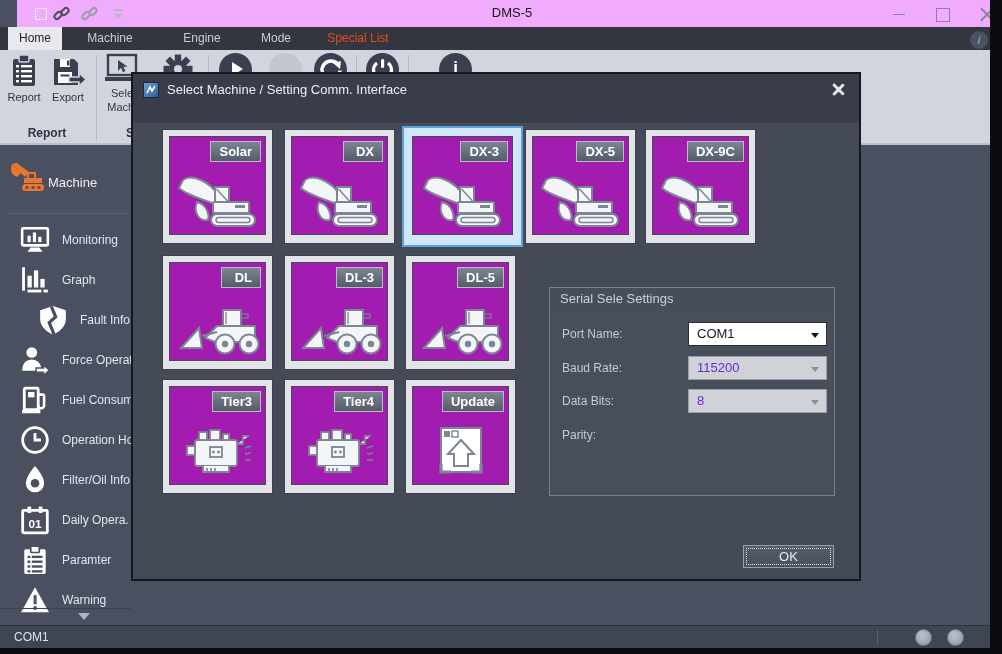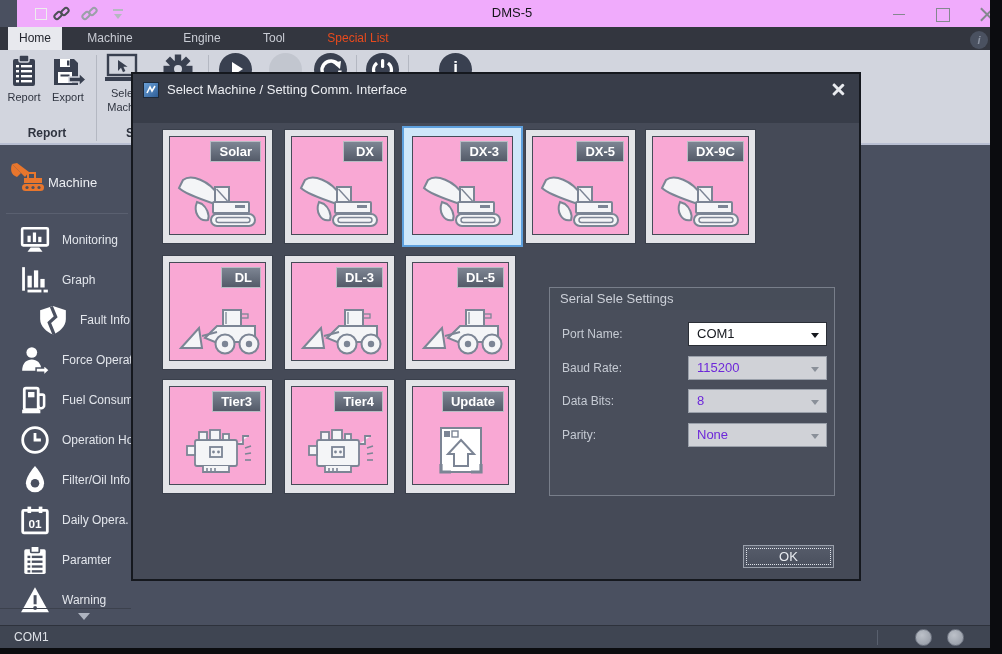--- a/index.html
+++ b/index.html
@@ -84,21 +84,21 @@
   .dialog { position:absolute; left:131px; top:72px; width:730px; height:509px; background:#454a57; border:2px solid #15181e; z-index:20; }
   .dialog-titlebar { position:absolute; left:0; top:0; width:100%; height:49px; background:#383d49; }
   .dialog-title-icon { position:absolute; left:10px; top:8px; width:16px; height:16px; background:linear-gradient(135deg,#6aa0d8,#2f5e96); border:1px solid #1e2a3a; }
   .dialog-title { position:absolute; left:34px; top:8px; font-size:13px; color:#eceef2; }
   .dialog-close { position:absolute; right:14px; top:8px; width:15px; height:15px; cursor:pointer; }
   .dialog-close::before, .dialog-close::after { content:""; position:absolute; left:6.5px; top:0; width:2.6px; height:15px; border-radius:1px; background:#e8eaee; }
   .dialog-close::before { transform:rotate(45deg); } .dialog-close::after { transform:rotate(-45deg); }
 
   
   .tile { position:absolute; width:111px; height:115px; background:#e3e4e8; border:1px solid #3a404c; }
-  .tile-inner { position:absolute; left:6px; top:6px; right:6px; bottom:8px; background:#f9a8d4; border:1px solid #454b57; }
+  .tile-inner { position:absolute; left:6px; top:6px; right:6px; bottom:8px; background:#a21caf; border:1px solid #454b57; }
   .tile.selected { width:121px; height:121px; background:#cfe7f9; border:2px solid #5ea0dd; }
   .tile.selected .tile-inner { left:8px; top:8px; right:8px; bottom:10px; }
   .tile-badge { position:absolute; top:4px; right:4px; height:21px; line-height:19px; padding:0 8px; min-width:40px; text-align:right;
     background:linear-gradient(#7d8593,#545b69); border:1px solid #b8bcc4; color:#ffffff; font-size:13px; font-weight:bold; }
   .tile-art { position:absolute; left:50%; bottom:4px; transform:translateX(-50%); }
 
   
   .t-r1c1 { left:29px;  top:55px; }
   .t-r1c2 { left:151px; top:55px; }
   .t-r1c3 { left:269px; top:52px; }
@@ -153,21 +153,21 @@
     <div class="window-title">DMS-5</div>
     <div class="win-btn btn-min"></div>
     <div class="win-btn btn-max"></div>
     <div class="win-btn btn-close"></div>
   </div>
 
   <div class="tabbar">
     <div class="tab tab-home">Home</div>
     <div class="tab tab-machine-info">Machine Info</div>
     <div class="tab tab-engine-info">Engine Info</div>
-    <div class="tab tab-tool">Tool</div>
+    <div class="tab tab-tool">Mode</div>
     <div class="tab tab-special">Special List Mode</div>
     <div class="tab-info-circle">i</div>
   </div>
 
   <div class="ribbon">
     <div class="ribbon-btn rb-report">
       <svg width="36" height="36" viewBox="0 0 36 36" style="margin:0 auto;">
         <rect x="7" y="6" width="22" height="27" rx="2" fill="#394050"></rect>
         <rect x="13" y="2" width="10" height="7" rx="1.5" fill="#394050" stroke="#d2d5de" stroke-width="1.5"></rect>
         <g fill="#ffffff">
@@ -639,24 +639,20 @@
     </div>
     <div class="serial-row sr-3">
       <span class="serial-label">Data Bits:</span>
       <div class="combo disabled">
         <span>8</span>
         <div class="combo-arrow"></div>
       </div>
     </div>
     <div class="serial-row sr-4">
       <span class="serial-label">Parity:</span>
-      <div class="combo disabled">
-        <span>None</span>
-        <div class="combo-arrow"></div>
-      </div>
     </div>
   </div>
 
   <div class="ok-button">OK</div>
 </div>
 
 <div class="edge-right"></div>
 <div class="edge-bottom"></div>
 
 </body></html>

